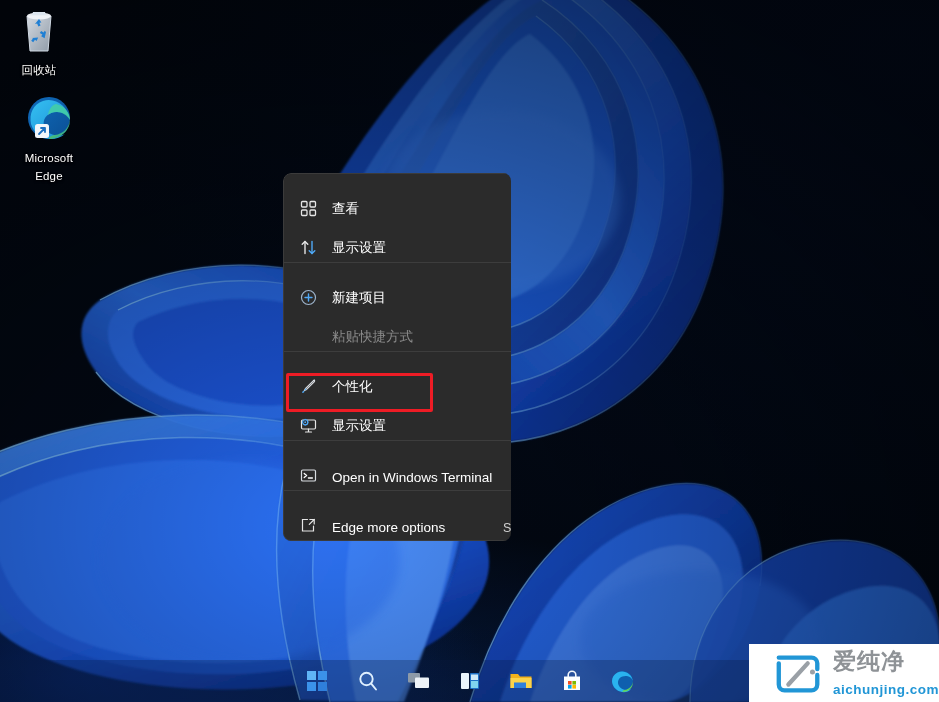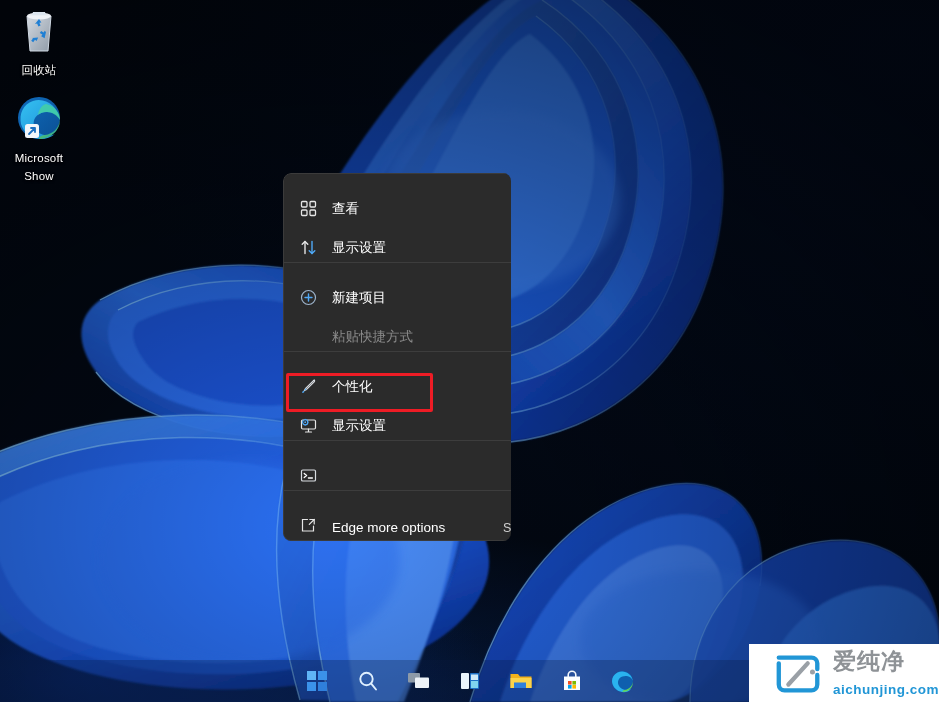--- a/index.html
+++ b/index.html
@@ -43,21 +43,21 @@
     position: relative;
     width: 52px;
   }
   .desk-icon .label {
     font-size: 11.5px;
     line-height: 14px;
     text-shadow: 0 1px 3px rgba(0,0,0,0.95), 0 0 2px rgba(0,0,0,0.9);
     letter-spacing: .2px;
   }
   #icon-recycle { left: 0px; top: 6px; }
-  #icon-edge    { left: 0px; top: 94px; }
+  #icon-edge    { left: 10px; top: 94px; }
 
   
   #context-menu {
     position: absolute;
     left: 283px; top: 173px;
     width: 258px; 
     background: #2b2b2b;
     border: 1px solid #3b3b3b;
     border-radius: 8px;
     box-shadow: 0 8px 26px rgba(0,0,0,0.65);
@@ -299,21 +299,21 @@
         <circle cx="26" cy="24" r="21" fill="url(#eG1)"></circle>
         <path d="M8 30 C 12 44 30 50 42 40 C 36 43 26 42 22 34 C 18 26 24 18 34 18 C 42 18 46 22 47 26 C 45 12 32 3 20 7 C 10 10 6 20 8 30 Z" fill="url(#eG2)"></path>
         <path d="M26 45 C 38 45 47 36 47 26 C 46 34 40 40 32 41 C 28 41.5 26 43 26 45 Z" fill="url(#eG3)"></path>
         <path d="M33 10 C 42 12 47 19 47 26 C 44 21 39 18 34 18 C 30 18 27 19 25 21 C 26 15 29 11 33 10 Z" fill="#44d0a2" opacity=".85"></path>
         <rect x="12" y="30" width="14" height="14" rx="2.5" fill="#f2f6fa"></rect>
         <path d="M16 40 L22 34 M22 34 L22 38 M22 34 L18 34" stroke="#1b6fc0" stroke-width="1.8" fill="none" stroke-linecap="round"></path>
       </svg>
     </span>
     <span class="label">
       <span>Microsoft</span><br>
-      <span>Show</span>
+      <span>Edge</span>
     </span>
   </div>
 
   <div id="context-menu">
 
     <div class="menu-item">
       <span class="mi-icon">
         <svg width="17" height="17" viewBox="0 0 17 17" fill="none" stroke="#e6e6e6" stroke-width="1.3">
           <rect x="1.5" y="1.5" width="5.5" height="5.5" rx="1"></rect>
           <rect x="10" y="1.5" width="5.5" height="5.5" rx="1"></rect>
@@ -386,20 +386,21 @@
     <div class="menu-sep"></div>
 
     <div class="menu-item">
       <span class="mi-icon">
         <svg width="17" height="17" viewBox="0 0 17 17" fill="none">
           <rect x="1.5" y="3" width="14" height="11" rx="1.3" stroke="#d9dde2" stroke-width="1.2"></rect>
           <path d="M4.2 6.5 L6.6 8.5 L4.2 10.5" stroke="#ffffff" stroke-width="1.3" stroke-linecap="round" stroke-linejoin="round"></path>
           <path d="M8.4 11 L12.4 11" stroke="#ffffff" stroke-width="1.3" stroke-linecap="round"></path>
         </svg>
       </span>
+      <span class="mi-label">Open in Windows Terminal</span>
     </div>
 
     <div class="menu-sep"></div>
 
     <div class="menu-item">
       <span class="mi-icon">
         <svg width="17" height="17" viewBox="0 0 17 17" fill="none" stroke="#e6e6e6" stroke-width="1.2" stroke-linecap="round">
           <path d="M7.5 2.5 L2.5 2.5 L2.5 14 L13.5 14 L13.5 9"></path>
           <path d="M9.8 2.5 L14.2 2.5 L14.2 6.9"></path>
           <path d="M14.2 2.5 L9.3 7.4"></path>

